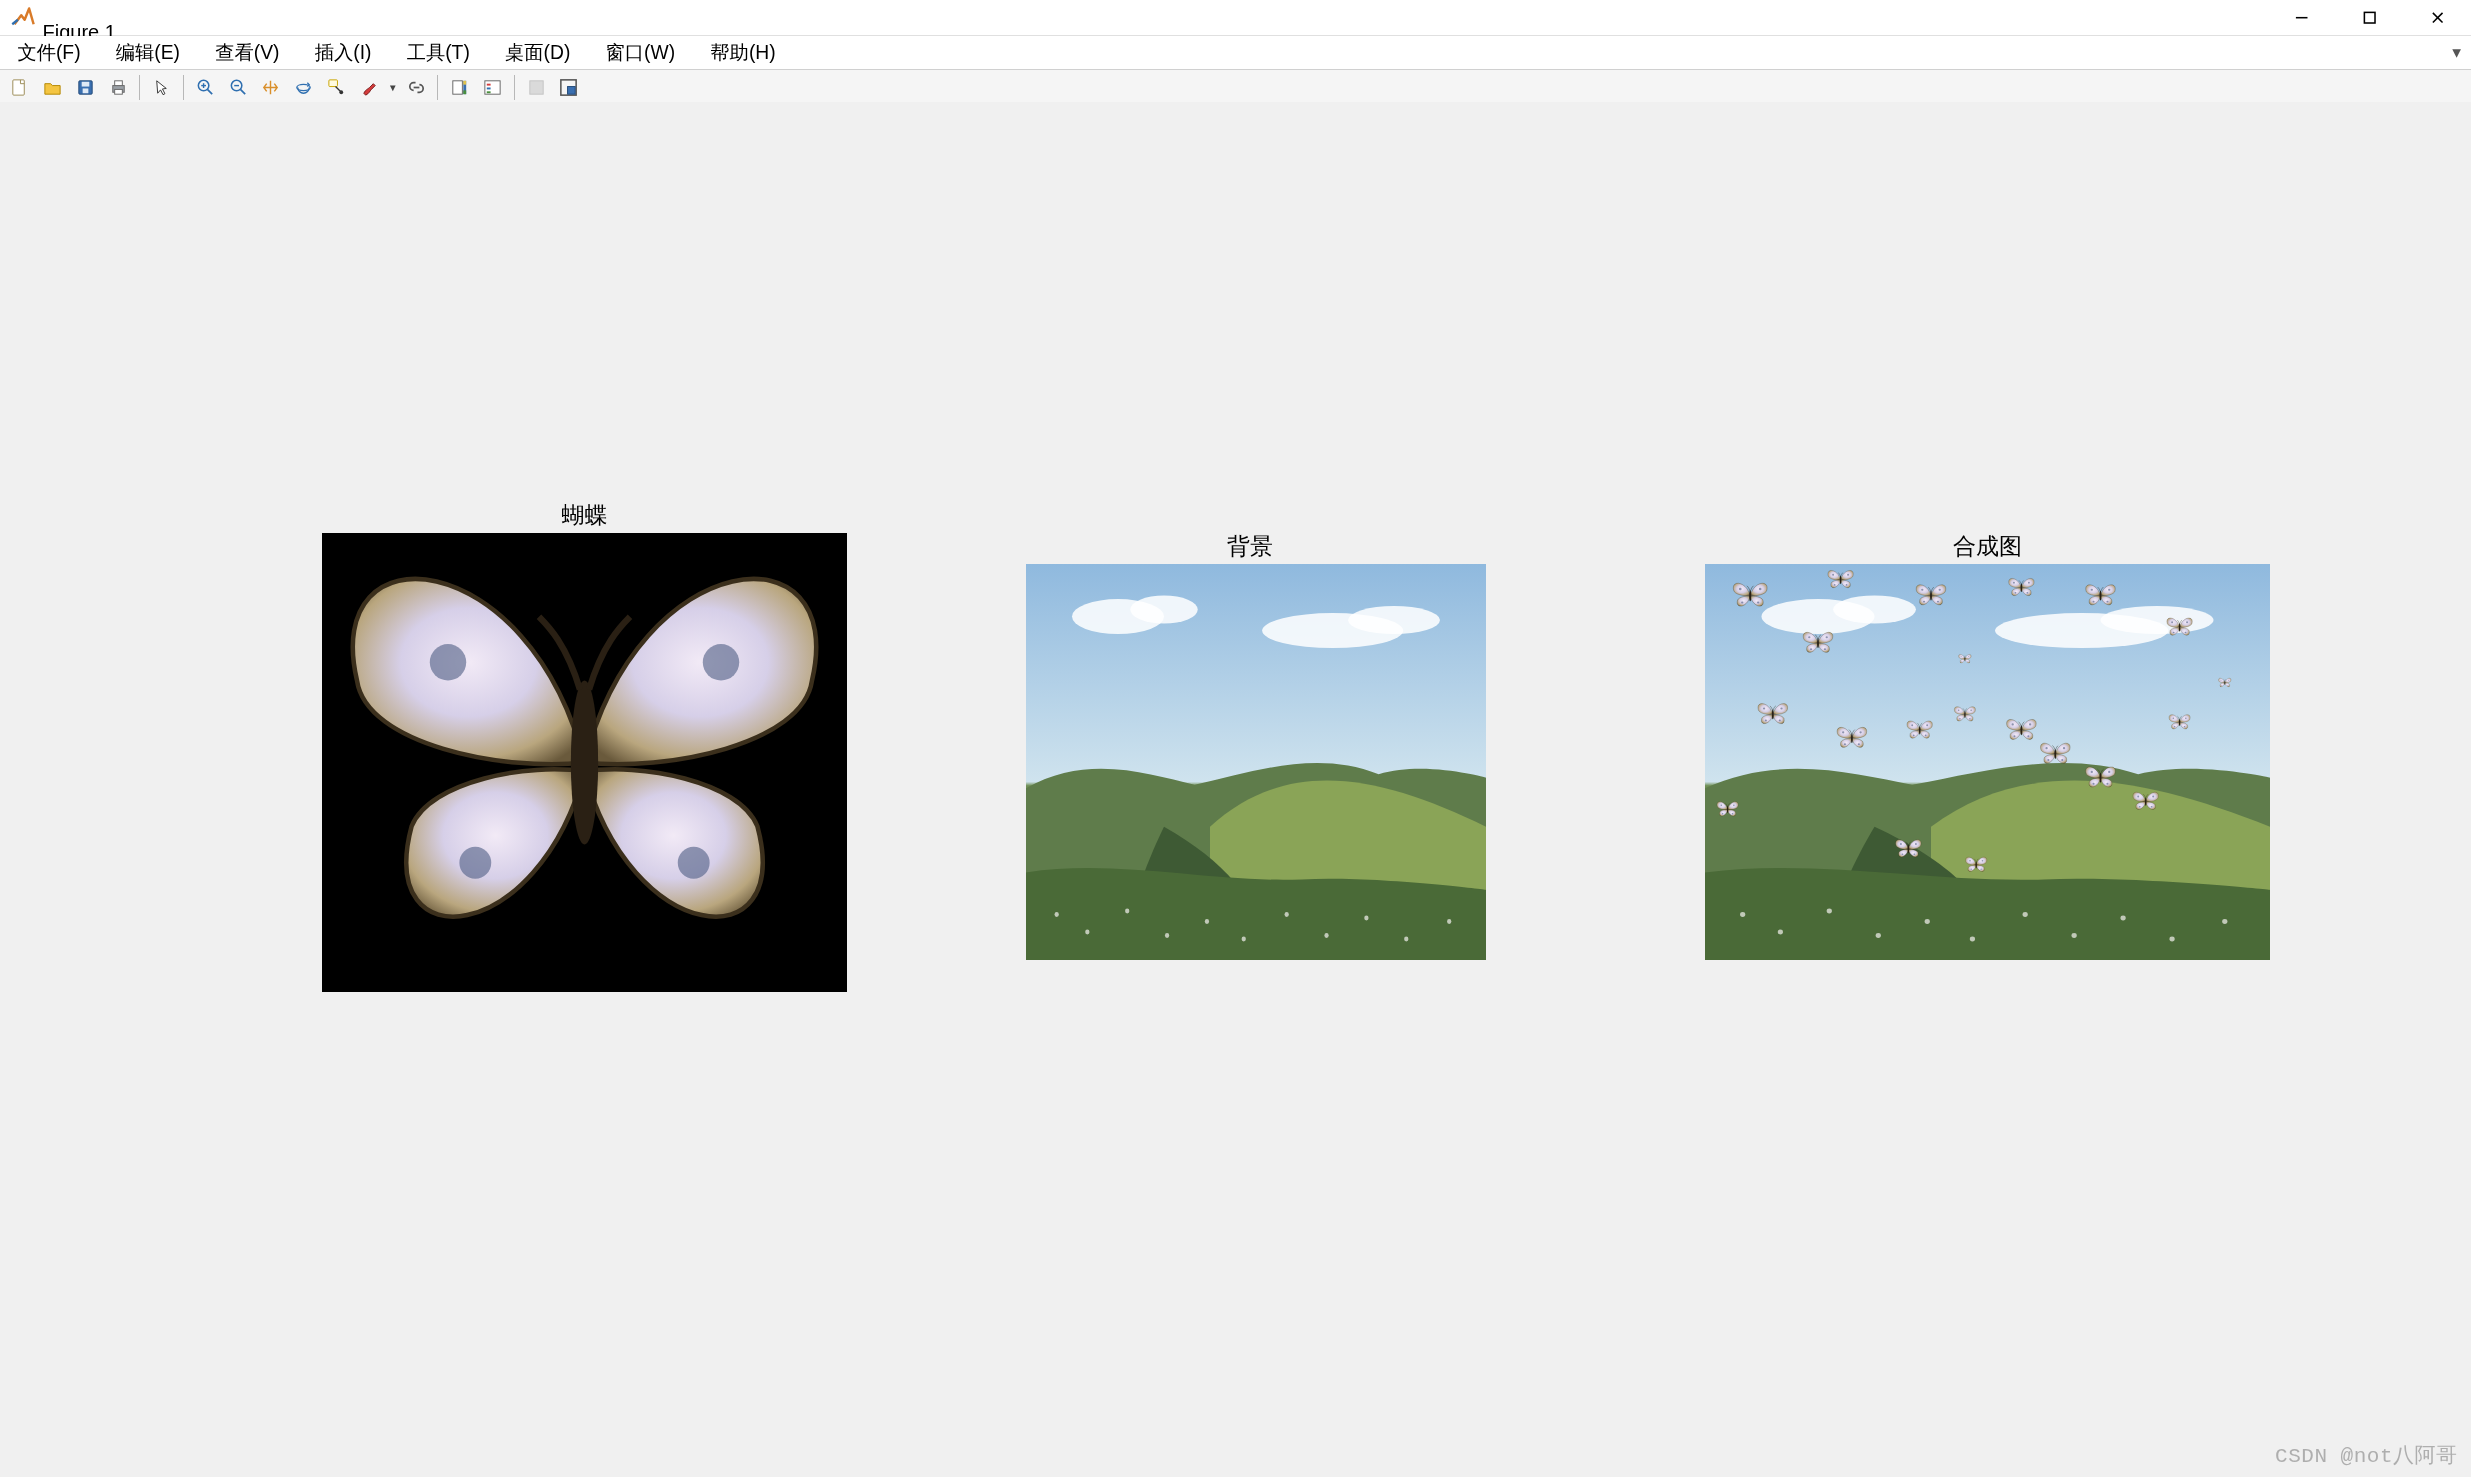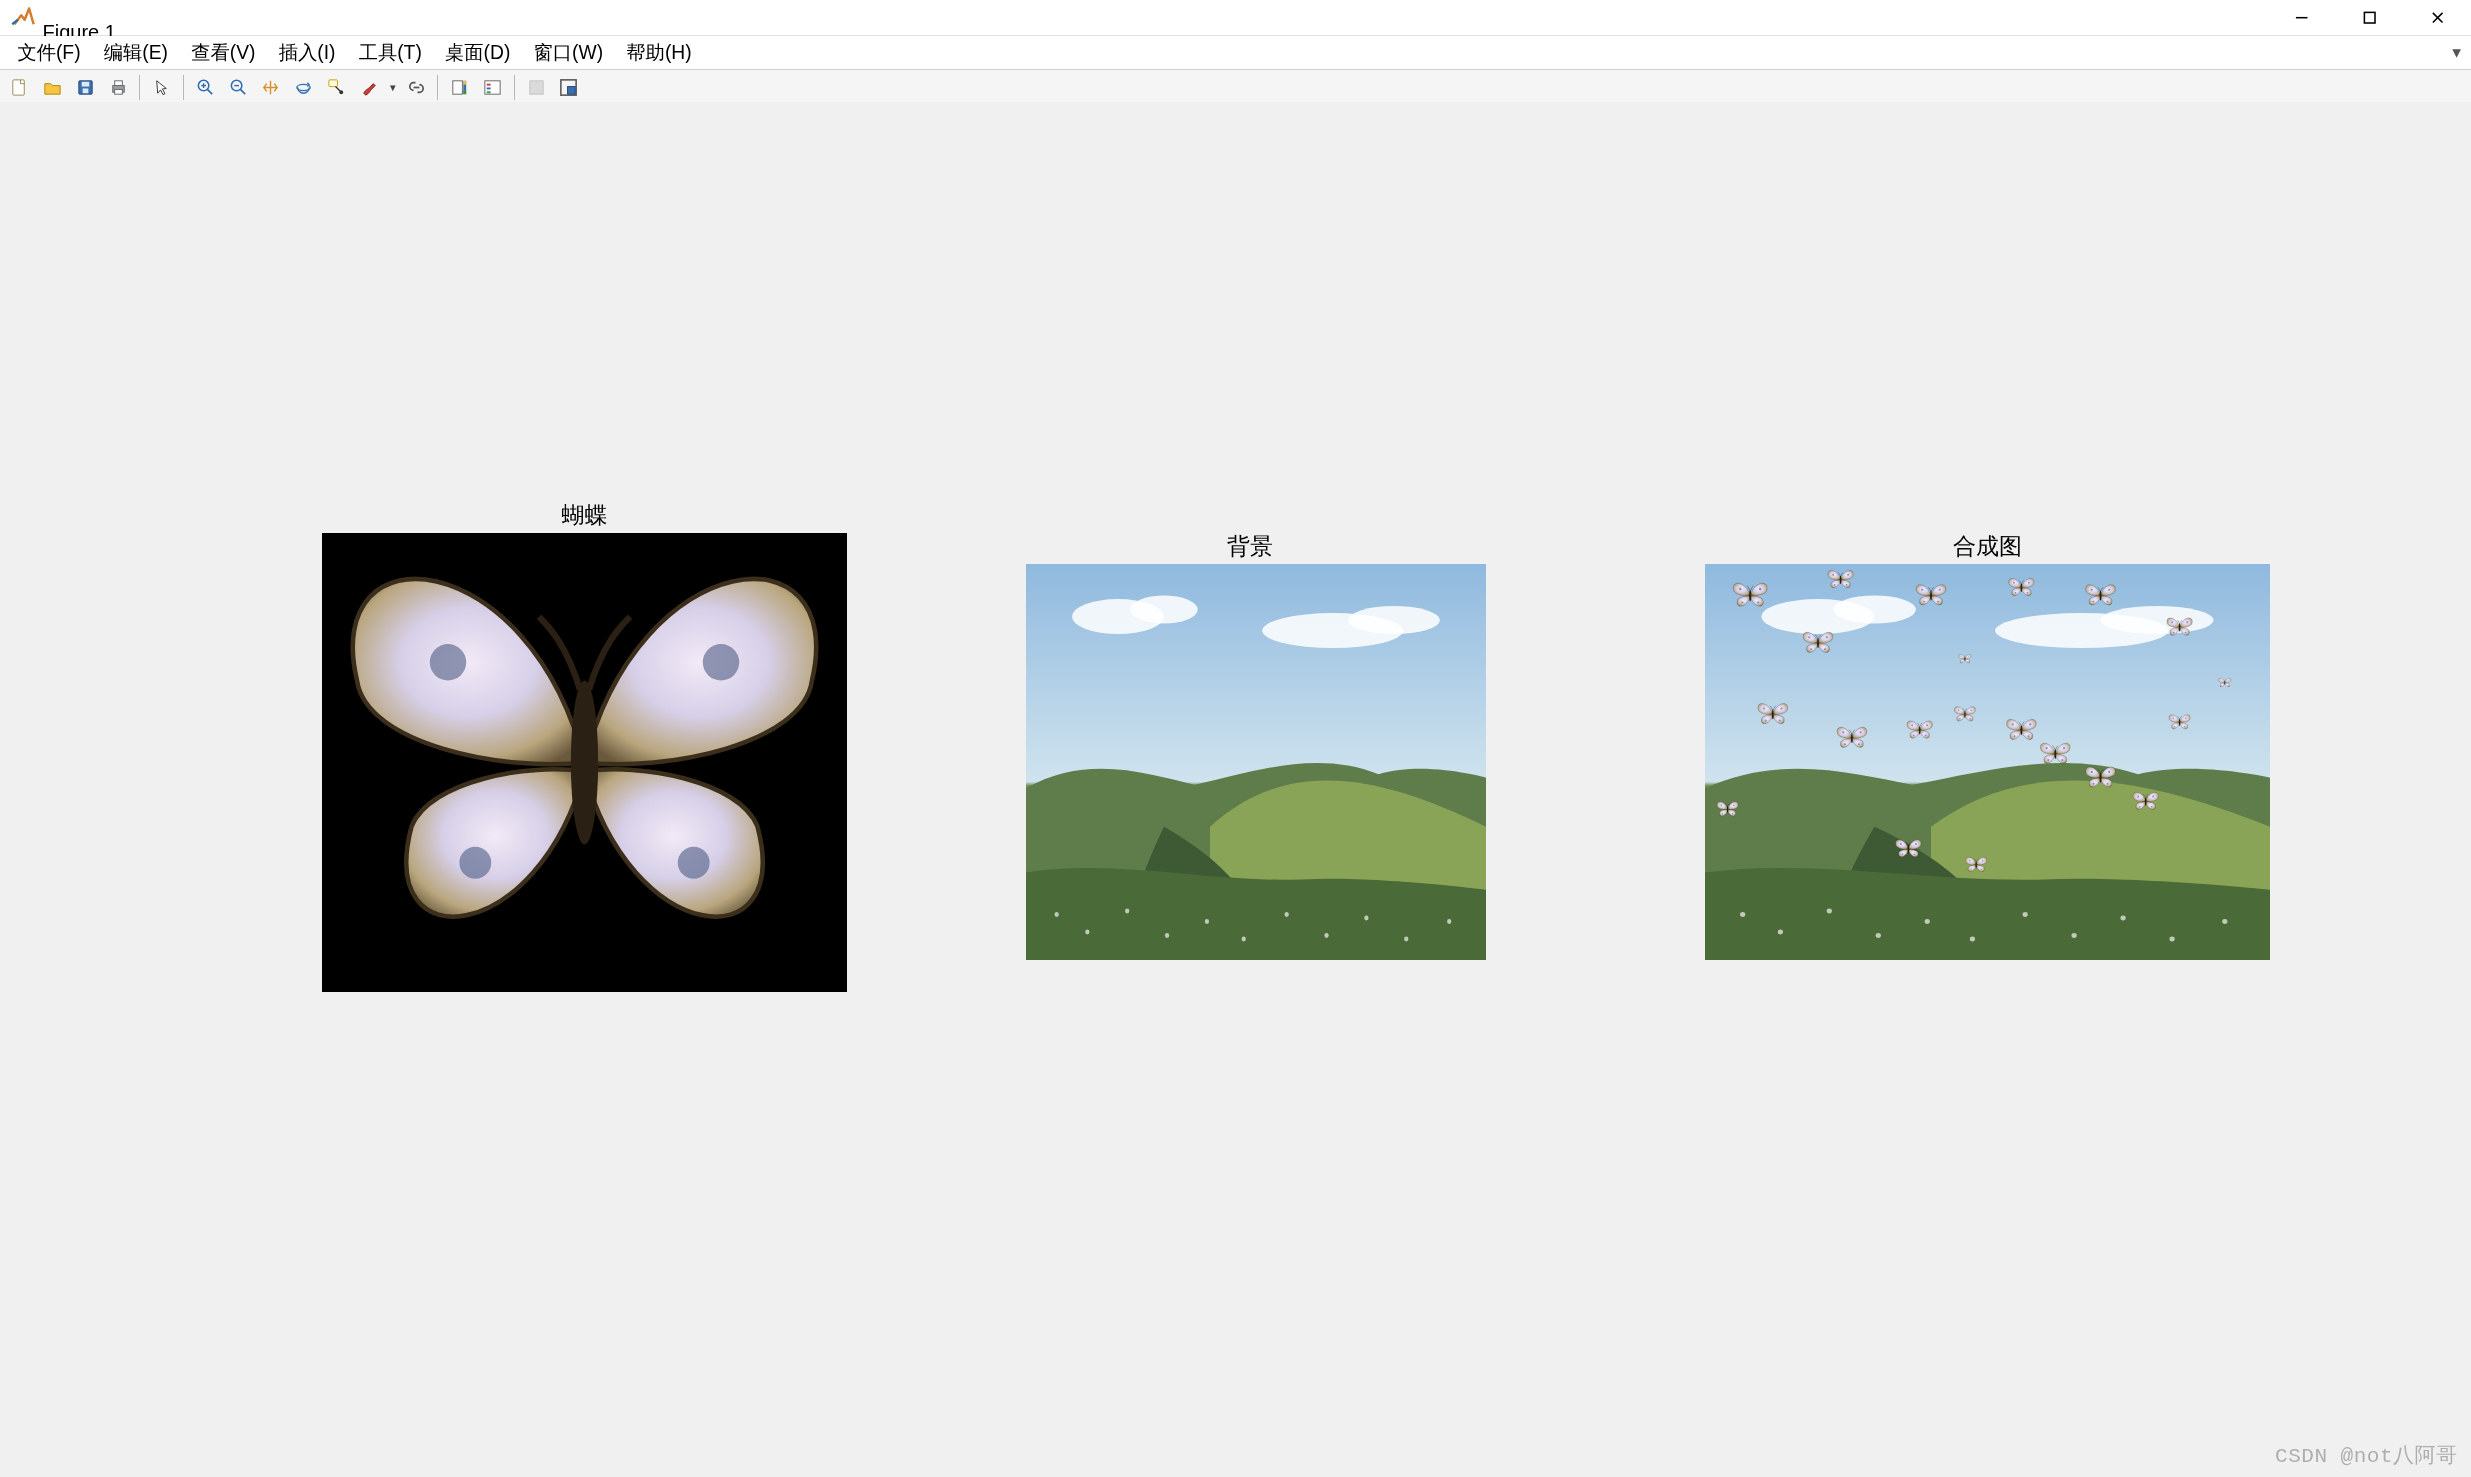--- a/index.html
+++ b/index.html
@@ -51,20 +51,21 @@
   
   .menubar {
     height: 33px;
     display: flex;
     align-items: stretch;
     background: #ffffff;
     font-size: 19.3px;
     padding-left: 5.8px;
     border-bottom: 1px solid #d0d0d0;
     position: relative;
+    gap: 12px;
   }
   .menubar .menu-item {
     padding: 0 11.6px;
     display: flex;
     align-items: center;
     cursor: default;
   }
   .menubar .overflow {
     position: absolute;
     right: 3.9px;

